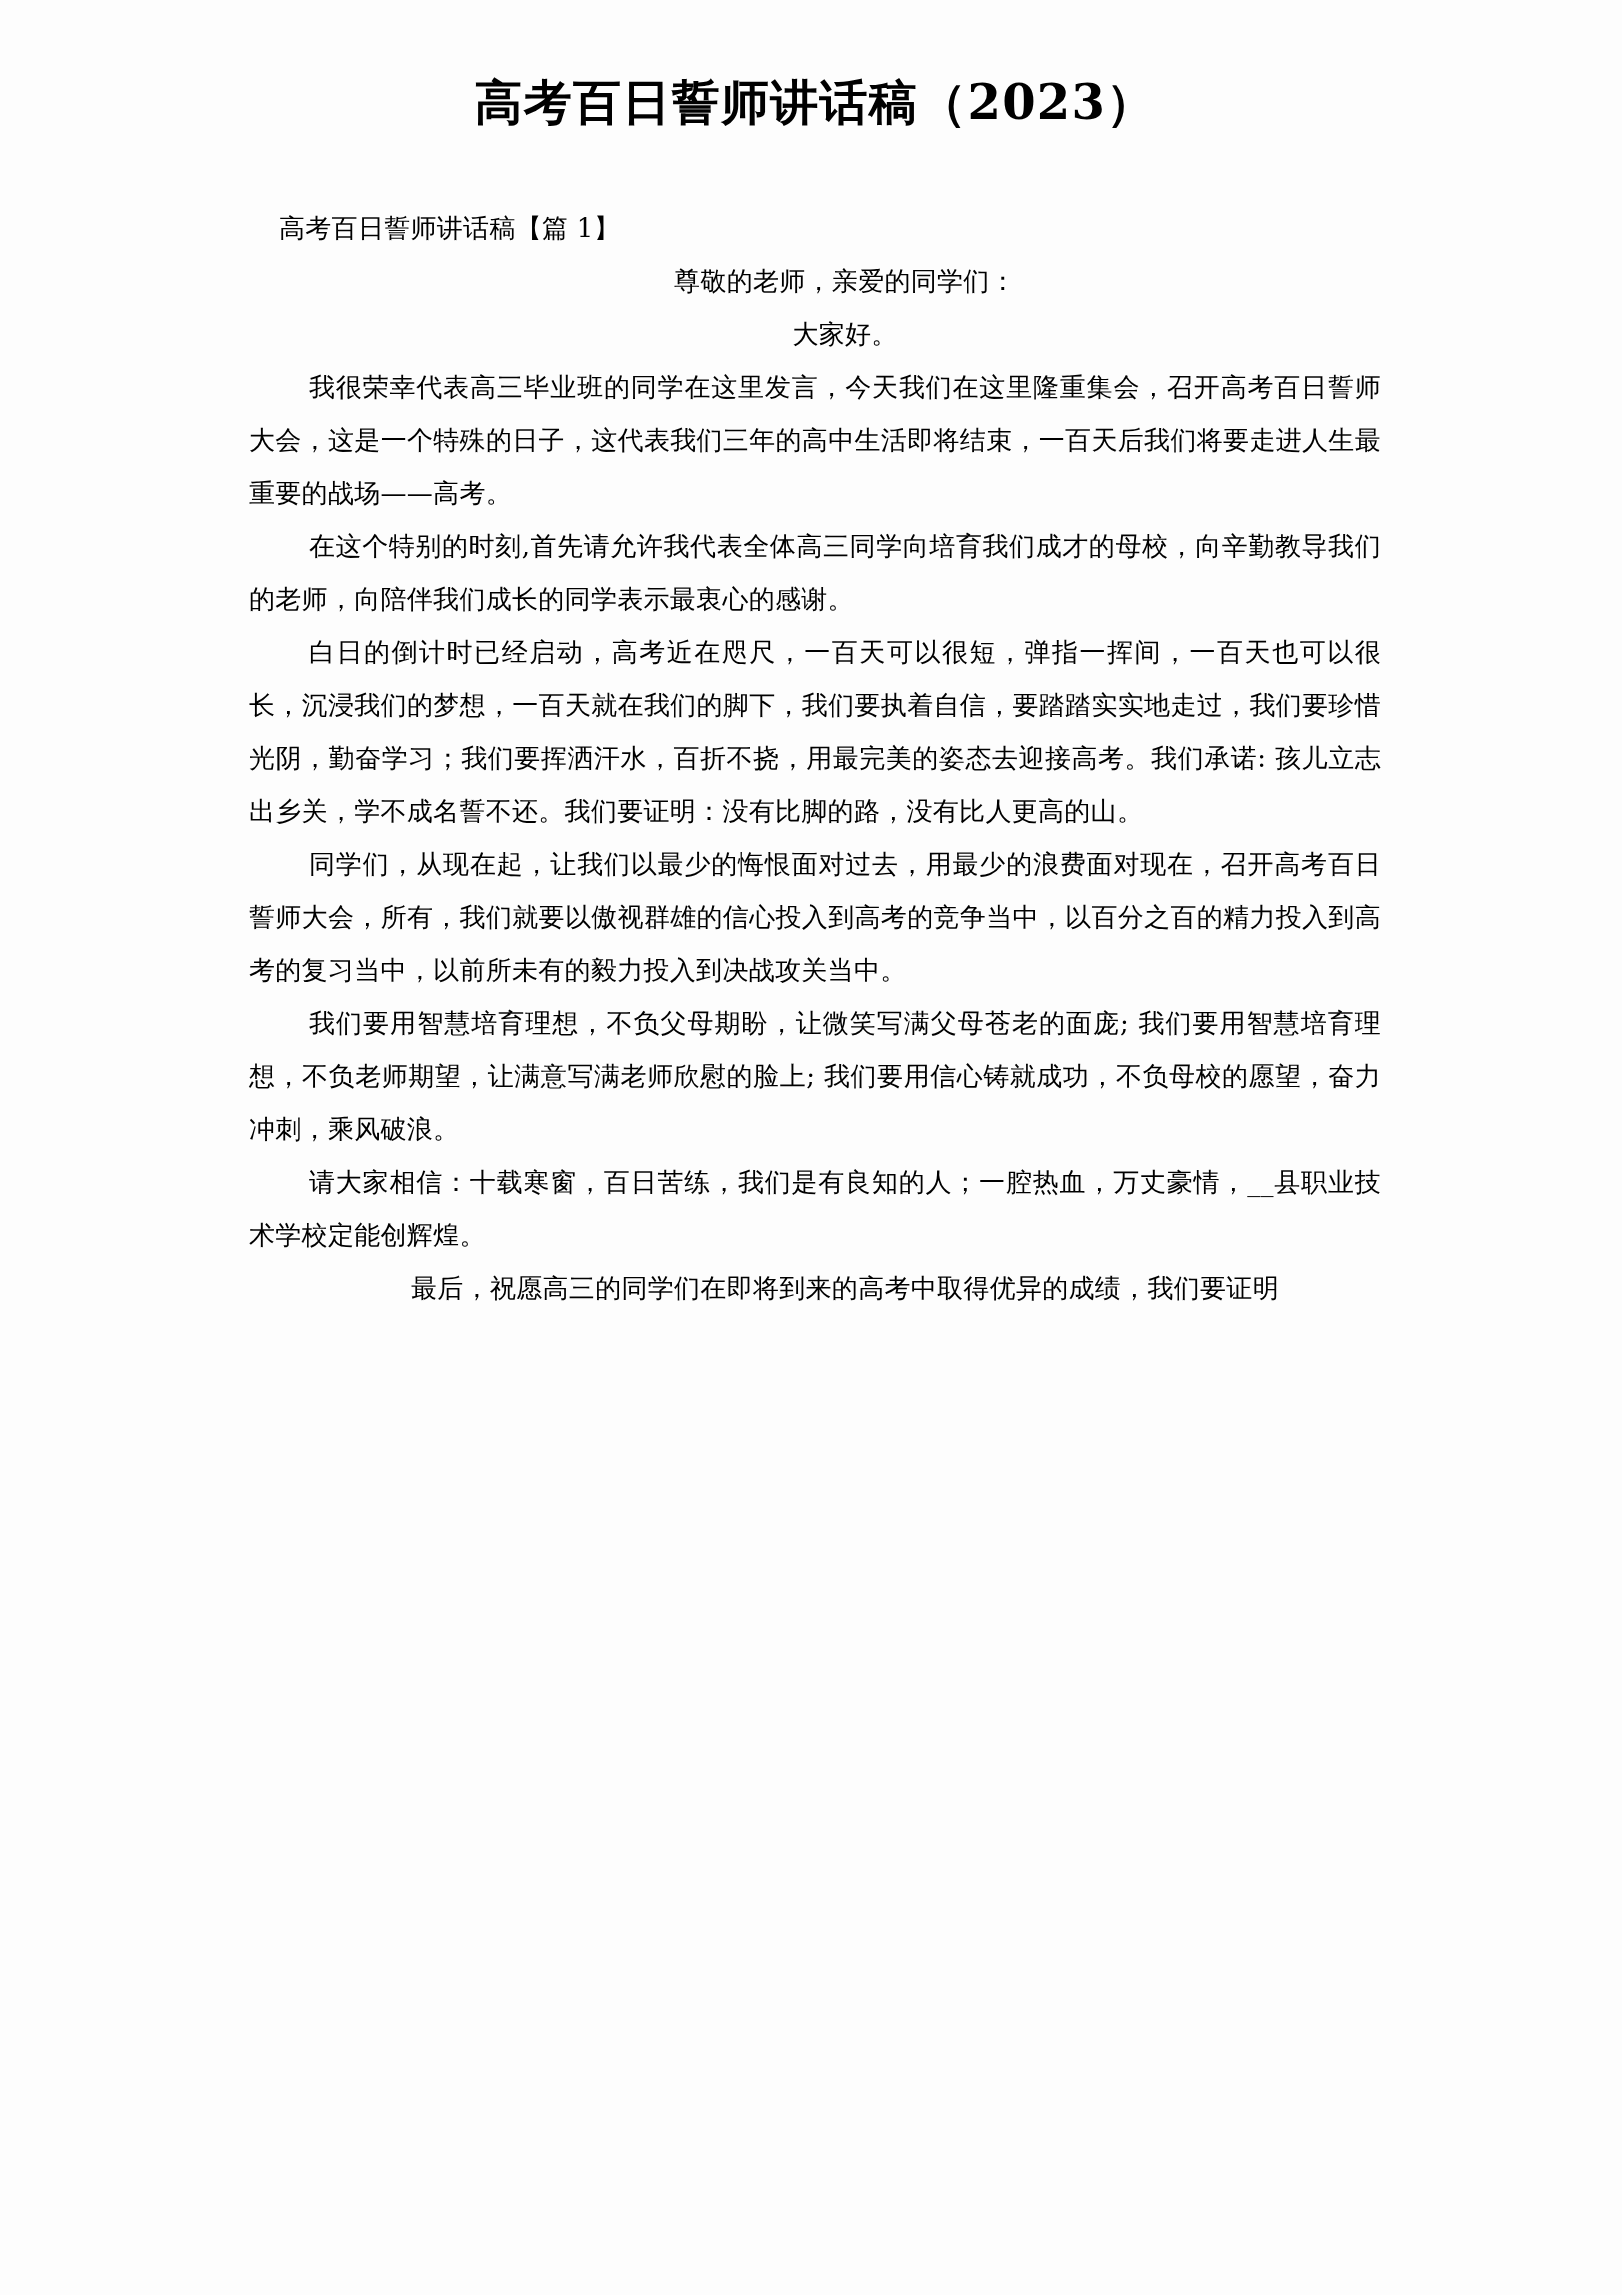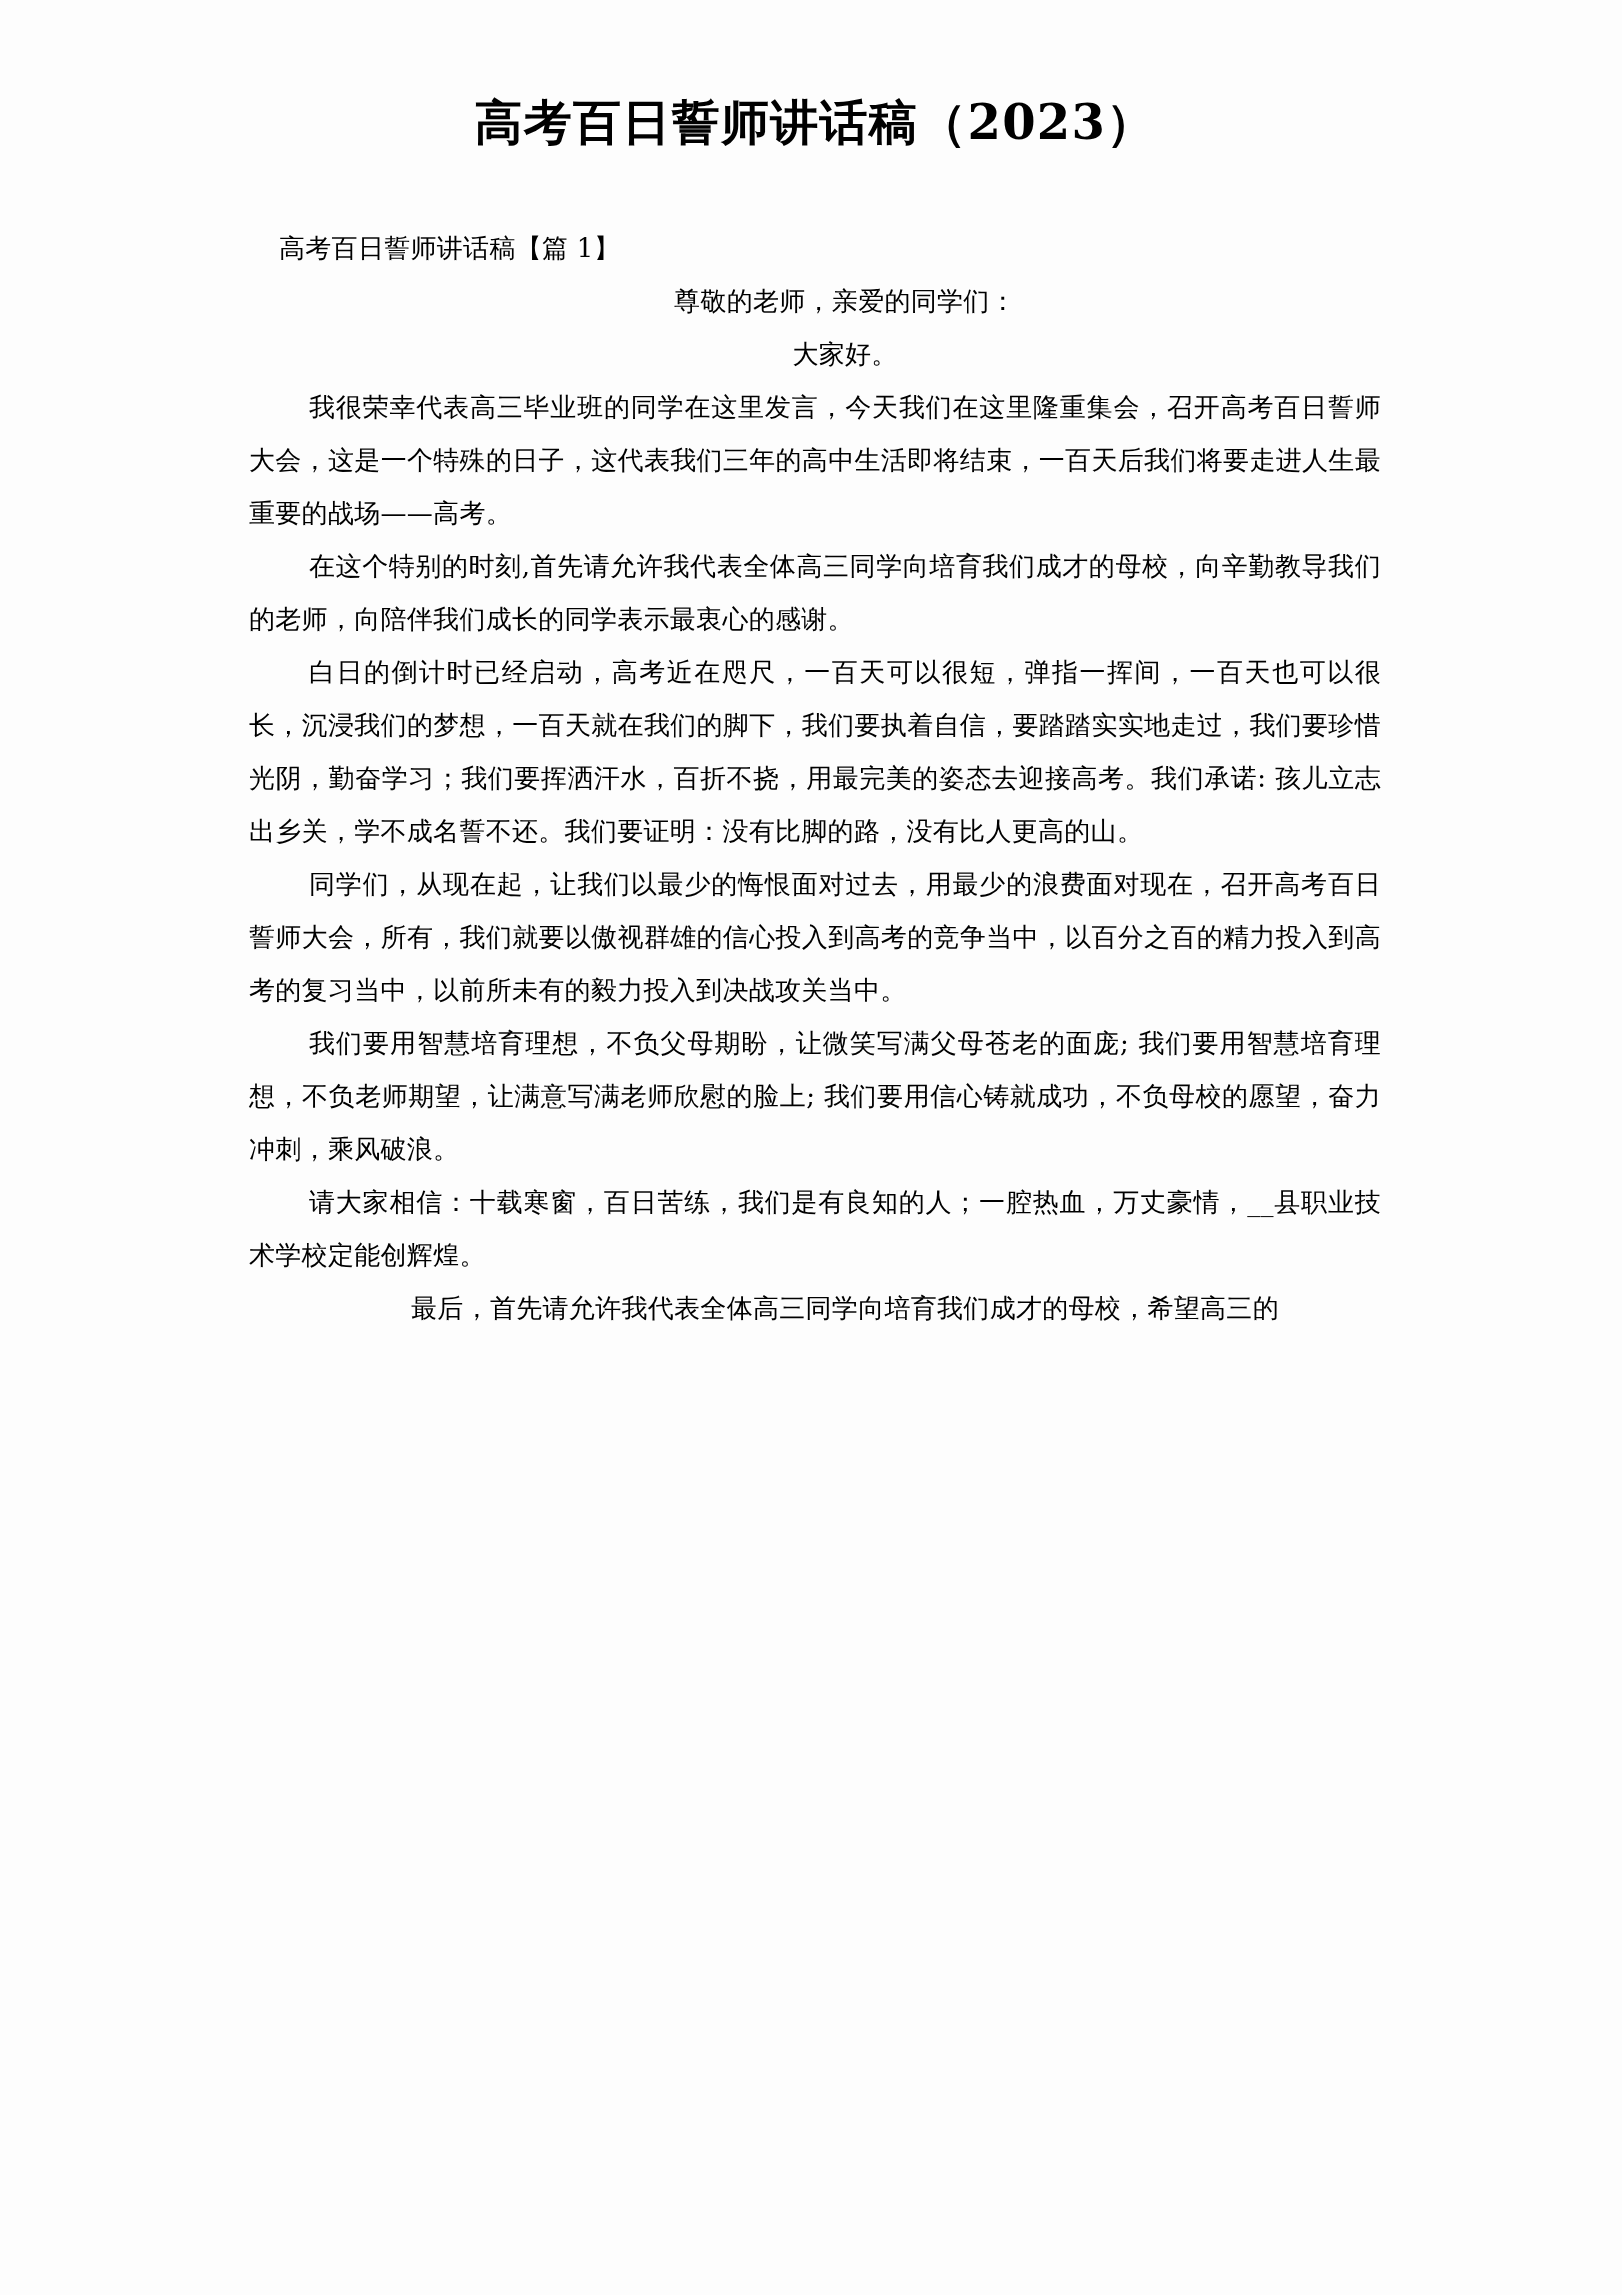--- a/index.html
+++ b/index.html
@@ -26,21 +26,21 @@
     left: 249px;
     top: 0;
     width: 1132px;
   }
   .doc-title {
     font-size: 48px;
     font-weight: bold;
     text-align: center;
     letter-spacing: 1.3px;
     margin: 0;
-    padding-top: 92px;
+    padding-top: 72px;
     padding-bottom: 0;
     line-height: 1.28;
     font-family: "DejaVu Serif", "Liberation Serif", serif;
   }
   .body-block {
     margin-top: 69px;
   }
   p.para {
     margin: 0;
     font-size: 26px;
@@ -82,18 +82,18 @@
       <p class="para">白日的倒计时已经启动，高考近在咫尺，一百天可以很短，弹指一挥间，一百天也可以很长，沉浸我们的梦想，一百天就在我们的脚下，我们要执着自信，要踏踏实实地走过，我们要珍惜光阴，勤奋学习；我们要挥洒汗水，百折不挠，用最完美的姿态去迎接高考。我们承诺: 孩儿立志出乡关，学不成名誓不还。我们要证明：没有比脚的路，没有比人更高的山。</p>
 
       <p class="para">同学们，从现在起，让我们以最少的悔恨面对过去，用最少的浪费面对现在，召开高考百日誓师大会，所有，我们就要以傲视群雄的信心投入到高考的竞争当中，以百分之百的精力投入到高考的复习当中，以前所未有的毅力投入到决战攻关当中。</p>
 
 
       <p class="para">我们要用智慧培育理想，不负父母期盼，让微笑写满父母苍老的面庞; 我们要用智慧培育理想，不负老师期望，让满意写满老师欣慰的脸上; 我们要用信心铸就成功，不负母校的愿望，奋力冲刺，乘风破浪。</p>
 
 
       <p class="para">请大家相信：十载寒窗，百日苦练，我们是有良知的人；一腔热血，万丈豪情，__县职业技术学校定能创辉煌。</p>
 
-      <p class="para no-justify">最后，首先请允许我代表全体高三同学向培育我们成才的母校，希望高三的</p>
+      <p class="para no-justify">最后，祝愿高三的同学们在即将到来的高考中取得优异的成绩，我们要证明</p>
 
     </div>
   </div>
 </div>
 
 
 </body></html>

